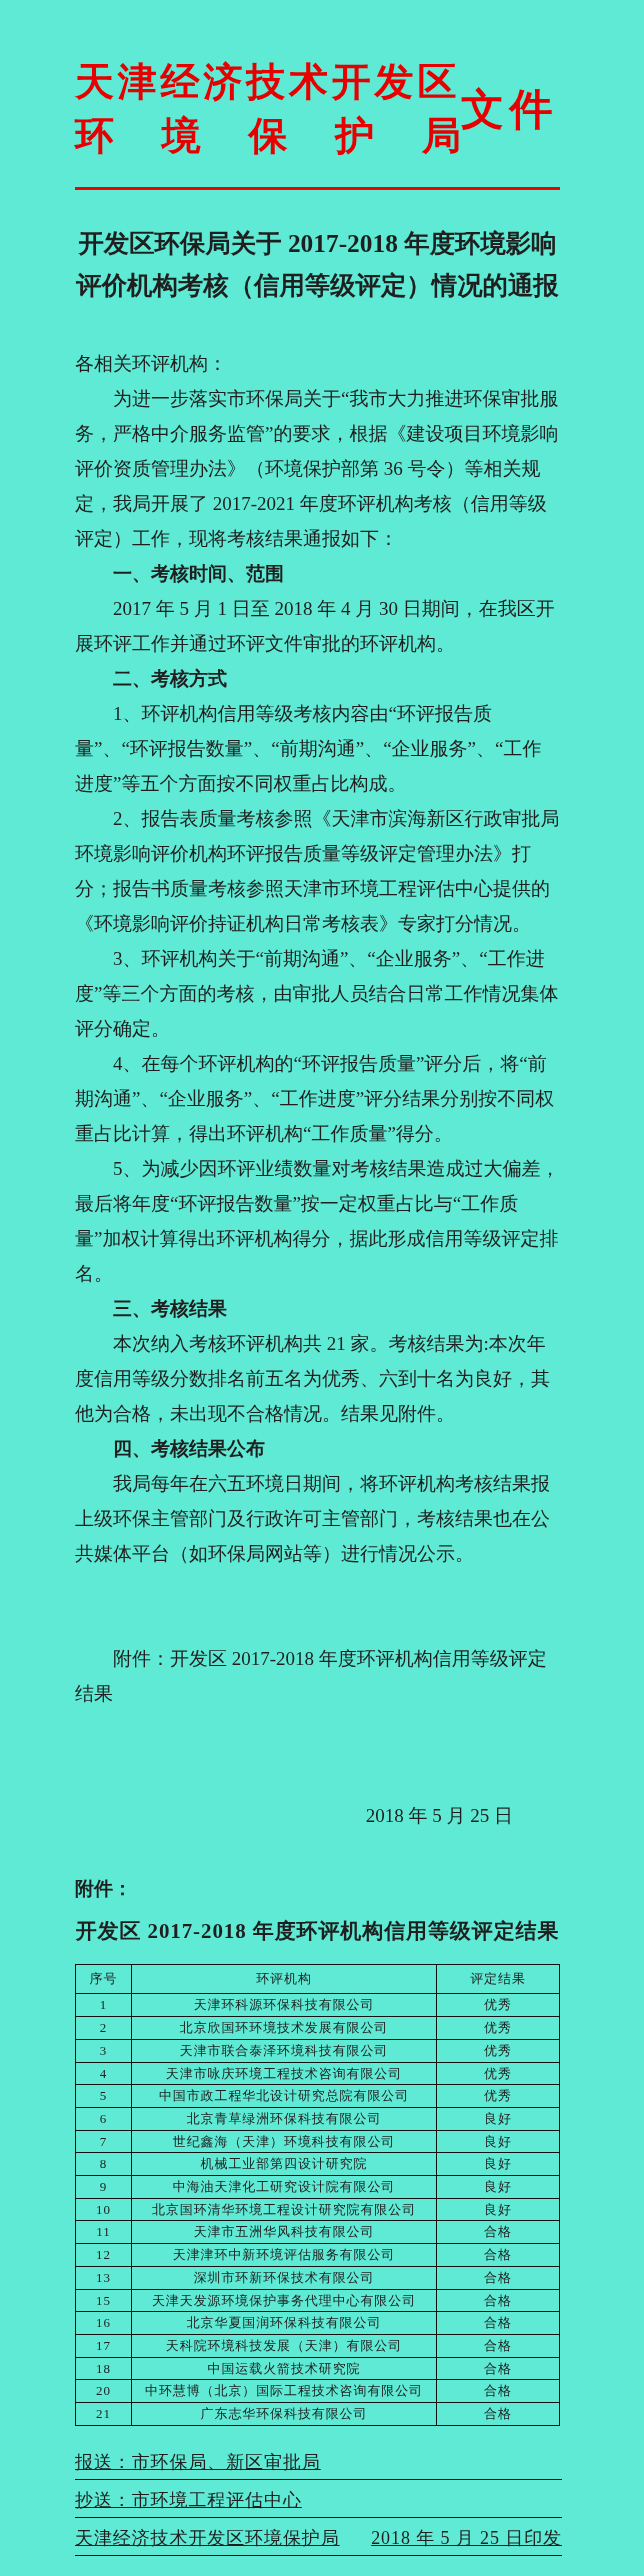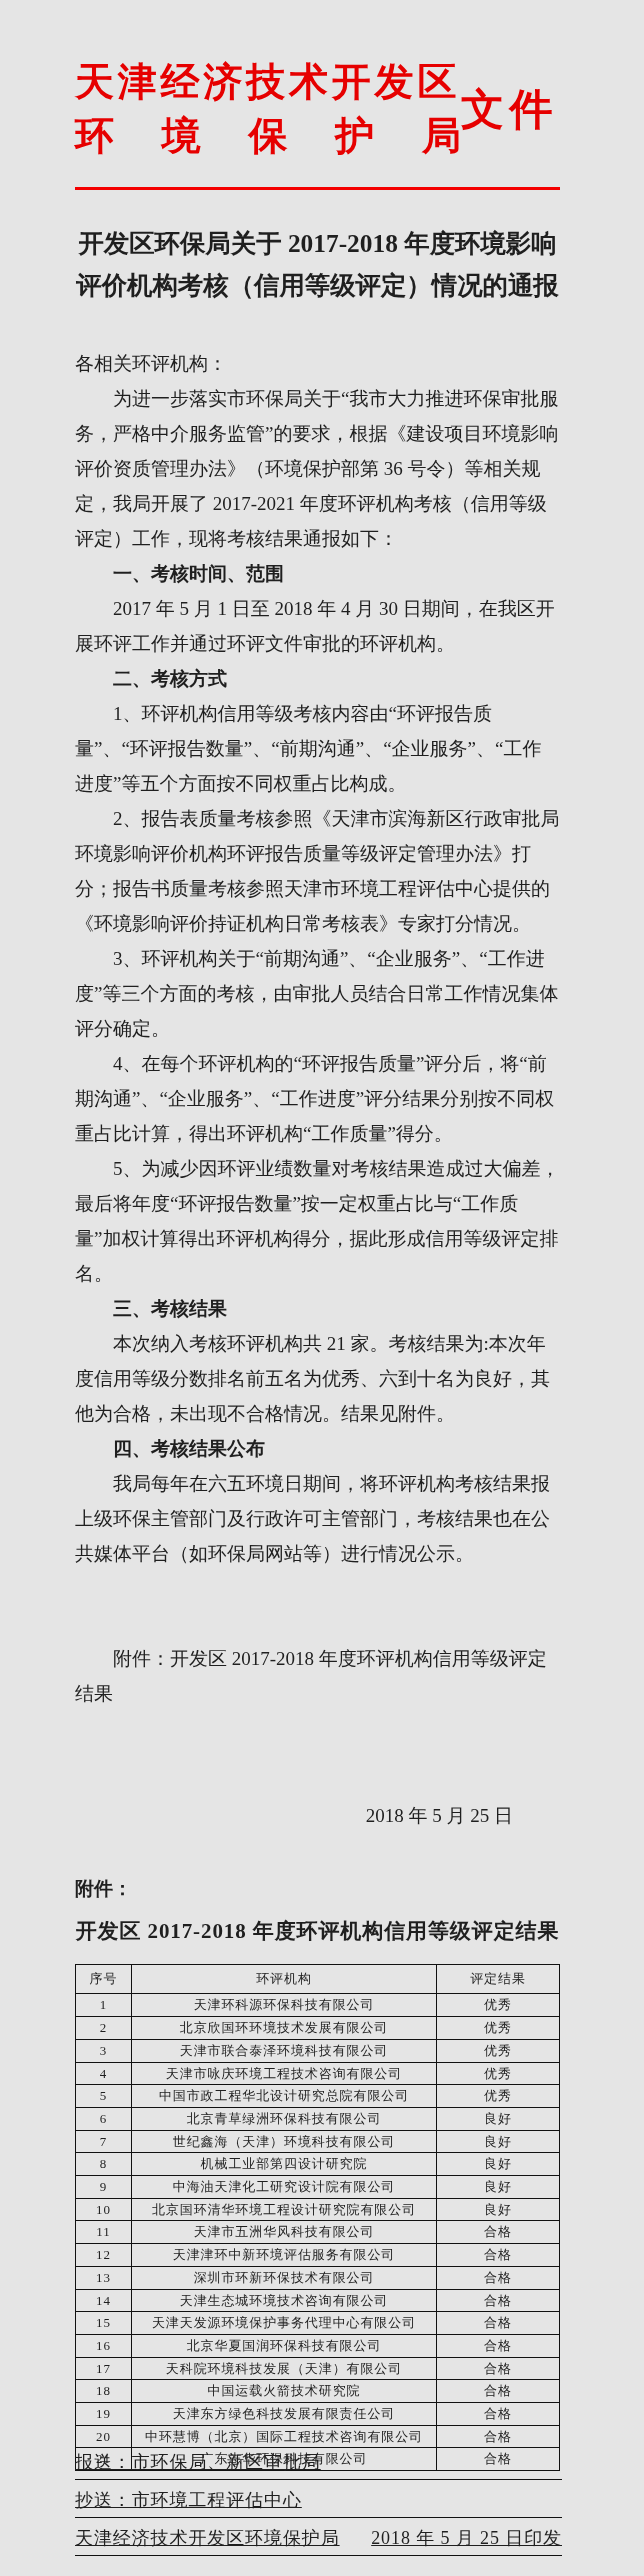--- a/index.html
+++ b/index.html
@@ -1,20 +1,20 @@
 <!DOCTYPE html>
 <html style="font-size:15px"><head>
 <meta charset="utf-8">
 <style>
   html,body{margin:0;padding:0;background:#ffffff;}
   .page{
     position:relative;
     width:645px;height:2576px;
     margin:0 auto;
-    background:#e5e5e5;
+    background:#5eead4;
     overflow:hidden;
     font-family:"Liberation Serif","DejaVu Serif",serif;
     color:var(--ink,#1f1f1f);
     box-sizing:border-box;
     padding:55px 85px 0 75px;
   }
   
   .red-header{
     display:flex;align-items:center;justify-content:space-between;
     color:var(--red,#e60000);
@@ -212,47 +212,37 @@
           <td>12</td>
           <td>天津津环中新环境评估服务有限公司</td>
           <td>合格</td>
         </tr>
         <tr>
           <td>13</td>
           <td>深圳市环新环保技术有限公司</td>
           <td>合格</td>
         </tr>
         <tr>
-          <td>14</td>
-          <td>天津生态城环境技术咨询有限公司</td>
-          <td>合格</td>
-        </tr>
-        <tr>
           <td>15</td>
           <td>天津天发源环境保护事务代理中心有限公司</td>
           <td>合格</td>
         </tr>
         <tr>
           <td>16</td>
           <td>北京华夏国润环保科技有限公司</td>
           <td>合格</td>
         </tr>
         <tr>
           <td>17</td>
           <td>天科院环境科技发展（天津）有限公司</td>
           <td>合格</td>
         </tr>
         <tr>
           <td>18</td>
           <td>中国运载火箭技术研究院</td>
-          <td>合格</td>
-        </tr>
-        <tr>
-          <td>19</td>
-          <td>天津东方绿色科技发展有限责任公司</td>
           <td>合格</td>
         </tr>
         <tr>
           <td>20</td>
           <td>中环慧博（北京）国际工程技术咨询有限公司</td>
           <td>合格</td>
         </tr>
         <tr>
           <td>21</td>
           <td>广东志华环保科技有限公司</td>

